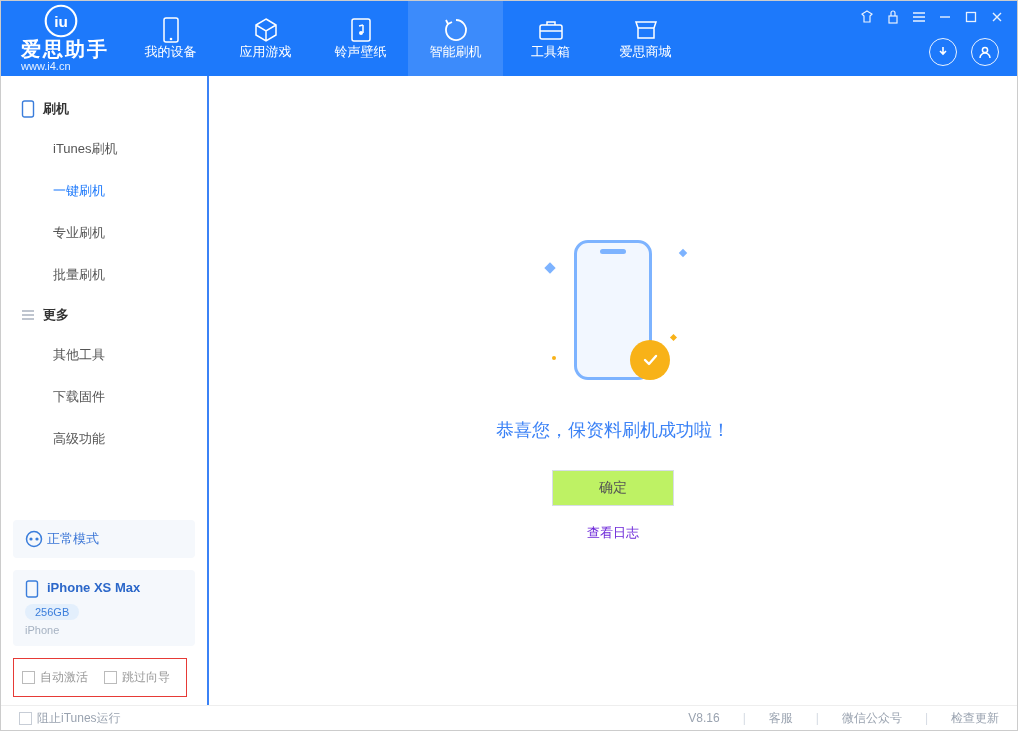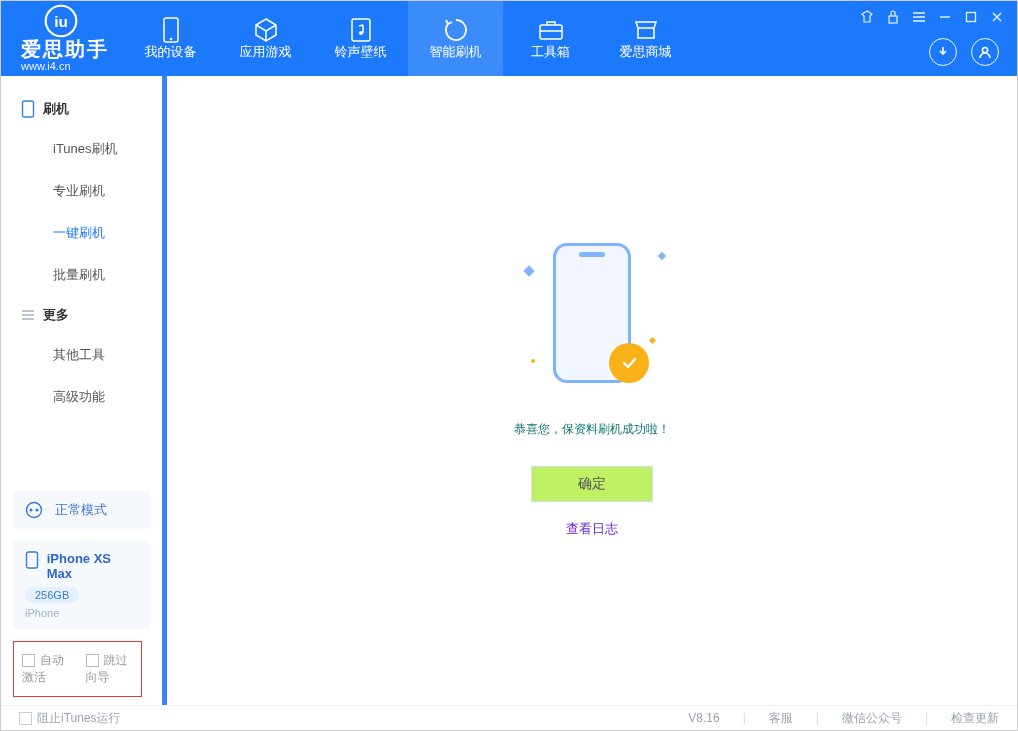--- a/index.html
+++ b/index.html
@@ -16,46 +16,46 @@
 .nav-tab { width: 95px; display: flex; flex-direction: column; align-items: center; justify-content: center; font-size: 13px; cursor: pointer; }
 .nav-tab.active { background: rgba(255,255,255,0.14); }
 .nav-icon { width: 26px; height: 26px; display: flex; align-items: center; justify-content: center; }
 .header-right { position: absolute; right: 12px; top: 8px; display: flex; gap: 10px; align-items: center; }
 .header-right .win-btn { width: 16px; height: 16px; display: flex; align-items: center; justify-content: center; cursor: pointer; opacity: .9; }
 .header-circles { position: absolute; right: 18px; bottom: 10px; display: flex; gap: 14px; }
 .circ-btn { width: 28px; height: 28px; border: 1.6px solid rgba(255,255,255,.9); border-radius: 50%; display: flex; align-items: center; justify-content: center; cursor: pointer; }
 
 
 .body { flex: 1; display: flex; min-height: 0; }
-.sidebar { width: 166px; border-right: 5px solid #3b82f6; display: flex; flex-direction: column; padding-top: 14px; font-size: 13px; color: #555; }
+.sidebar { width: 208px; border-right: 2px solid #3b82f6; display: flex; flex-direction: column; padding-top: 14px; font-size: 13px; color: #555; }
 .side-group-title { display: flex; align-items: center; gap: 8px; padding: 10px 20px; font-weight: 600; color: #333; }
 .side-item { padding: 12px 20px 12px 52px; cursor: pointer; color: #555; }
 .side-item.active { color: #1d79fb; }
 .side-spacer { flex: 1; }
-.mode-card { margin: 6px 12px; background: #f5f8fc; border-radius: 4px; padding: 10px 12px; display: flex; gap: 12px; color: #3a75d6; font-size: 13px; }
+.mode-card { margin: 6px 12px; background: #f5f8fc; border-radius: 4px; padding: 10px 12px; display: flex; gap: 4px; color: #3a75d6; font-size: 13px; }
 .device-card { margin: 6px 12px 12px 12px; background: #f5f8fc; border-radius: 4px; padding: 10px 12px; }
 .device-name { color: #2b67c9; font-weight: 600; font-size: 13px; display: flex; gap: 8px; }
 .badge { display: inline-block; background: #e3effc; color: #3a7ddb; border-radius: 10px; padding: 2px 10px; font-size: 11px; margin-top: 6px; }
 .device-sub { color: #a6b2c2; font-size: 11px; margin-top: 4px; }
 .checkbox-row { margin: 0 20px 8px 12px; padding: 10px 8px; border: 1.6px solid #e63a36; display: flex; gap: 16px; align-items: center; font-size: 12px; color: #999; }
 .chk { width: 13px; height: 13px; border: 1px solid #bbb; display: inline-block; margin-right: 5px; vertical-align: middle; }
 
 
 .main { flex: 1; position: relative; display: flex; flex-direction: column; align-items: center; justify-content: center; }
 .illus { width: 110px; height: 150px; position: relative; margin-bottom: 28px; }
 .phone { position: absolute; left: 16px; top: 0; width: 78px; height: 140px; border: 3px solid #7db3ff; border-radius: 14px; background: #f2f7ff; }
 .phone::before { content: ""; position: absolute; top: 6px; left: 50%; transform: translateX(-50%); width: 26px; height: 5px; background: #7db3ff; border-radius: 3px; }
 .check-badge { position: absolute; right: -2px; bottom: 10px; width: 40px; height: 40px; background: #f8b218; border-radius: 50%; display: flex; align-items: center; justify-content: center; }
 .sparkle { position: absolute; background: #7db3ff; transform: rotate(45deg); }
 .s1 { width: 8px; height: 8px; left: -12px; top: 24px; }
 .s2 { width: 6px; height: 6px; right: -18px; top: 10px; }
 .s3 { width: 5px; height: 5px; right: -8px; bottom: 50px; background: #f8b218; }
 .dot { position: absolute; width: 4px; height: 4px; border-radius: 50%; background: #f8b218; }
 .d1 { left: -6px; bottom: 30px; }
-.success-msg { font-size: 12px; color: #0f766e; margin-bottom: 28px; }
+.success-msg { font-size: 18px; color: #3b82f6; margin-bottom: 28px; }
 .ok-btn { border: 1px solid #d7dde6; background: #bef264; padding: 8px 46px; font-size: 14px; color: #555; cursor: pointer; margin-bottom: 18px; }
 .log-link { color: #6d28d9; font-size: 13px; cursor: pointer; }
 
 
 .footer { height: 15px; border-top: 1px solid #eee; display: flex; align-items: center; padding: 12px 18px; font-size: 12px; color: #9aa3b0; }
 .footer .chk { border-color: #c7cdd6; }
 .footer-right { margin-left: auto; display: flex; align-items: center; gap: 23px; }
 .footer-sep { color: #d5dbe3; }
 .footer-link { cursor: pointer; }
 .ver { color: #9aa3b0; }
@@ -179,31 +179,32 @@
 
 <div class="body">
   <div class="sidebar">
     <div class="side-group-title">
       <svg width="14" height="18">
           <rect x="1.5" y="1" width="11" height="16" rx="2" fill="none" stroke="#3a7ddb" stroke-width="1.4"></rect>
         </svg>
       <span>刷机</span>
     </div>
     <div class="side-item">iTunes刷机</div>
+    <div class="side-item active">一键刷机</div>
     <div class="side-item">专业刷机</div>
-    <div class="side-item active">一键刷机</div>
     <div class="side-item">批量刷机</div>
 
     <div class="side-group-title">
       <svg width="14" height="14">
           <path d="M1 3 L13 3 M1 7 L13 7 M1 11 L13 11" stroke="#aab3c0" stroke-width="1.4"></path>
         </svg>
       <span>更多</span>
     </div>
     <div class="side-item">其他工具</div>
+    <div class="side-item">下载固件</div>
     <div class="side-item">高级功能</div>
 
     <div class="side-spacer"></div>
 
     <div class="mode-card">
       <svg width="18" height="18">
           <circle cx="9" cy="9" r="7.5" fill="none" stroke="#3a7ddb" stroke-width="1.5"></circle>
           <circle cx="6" cy="9" r="1.6" fill="#3a7ddb"></circle>
           <circle cx="12" cy="9" r="1.6" fill="#3a7ddb"></circle>
         </svg>

